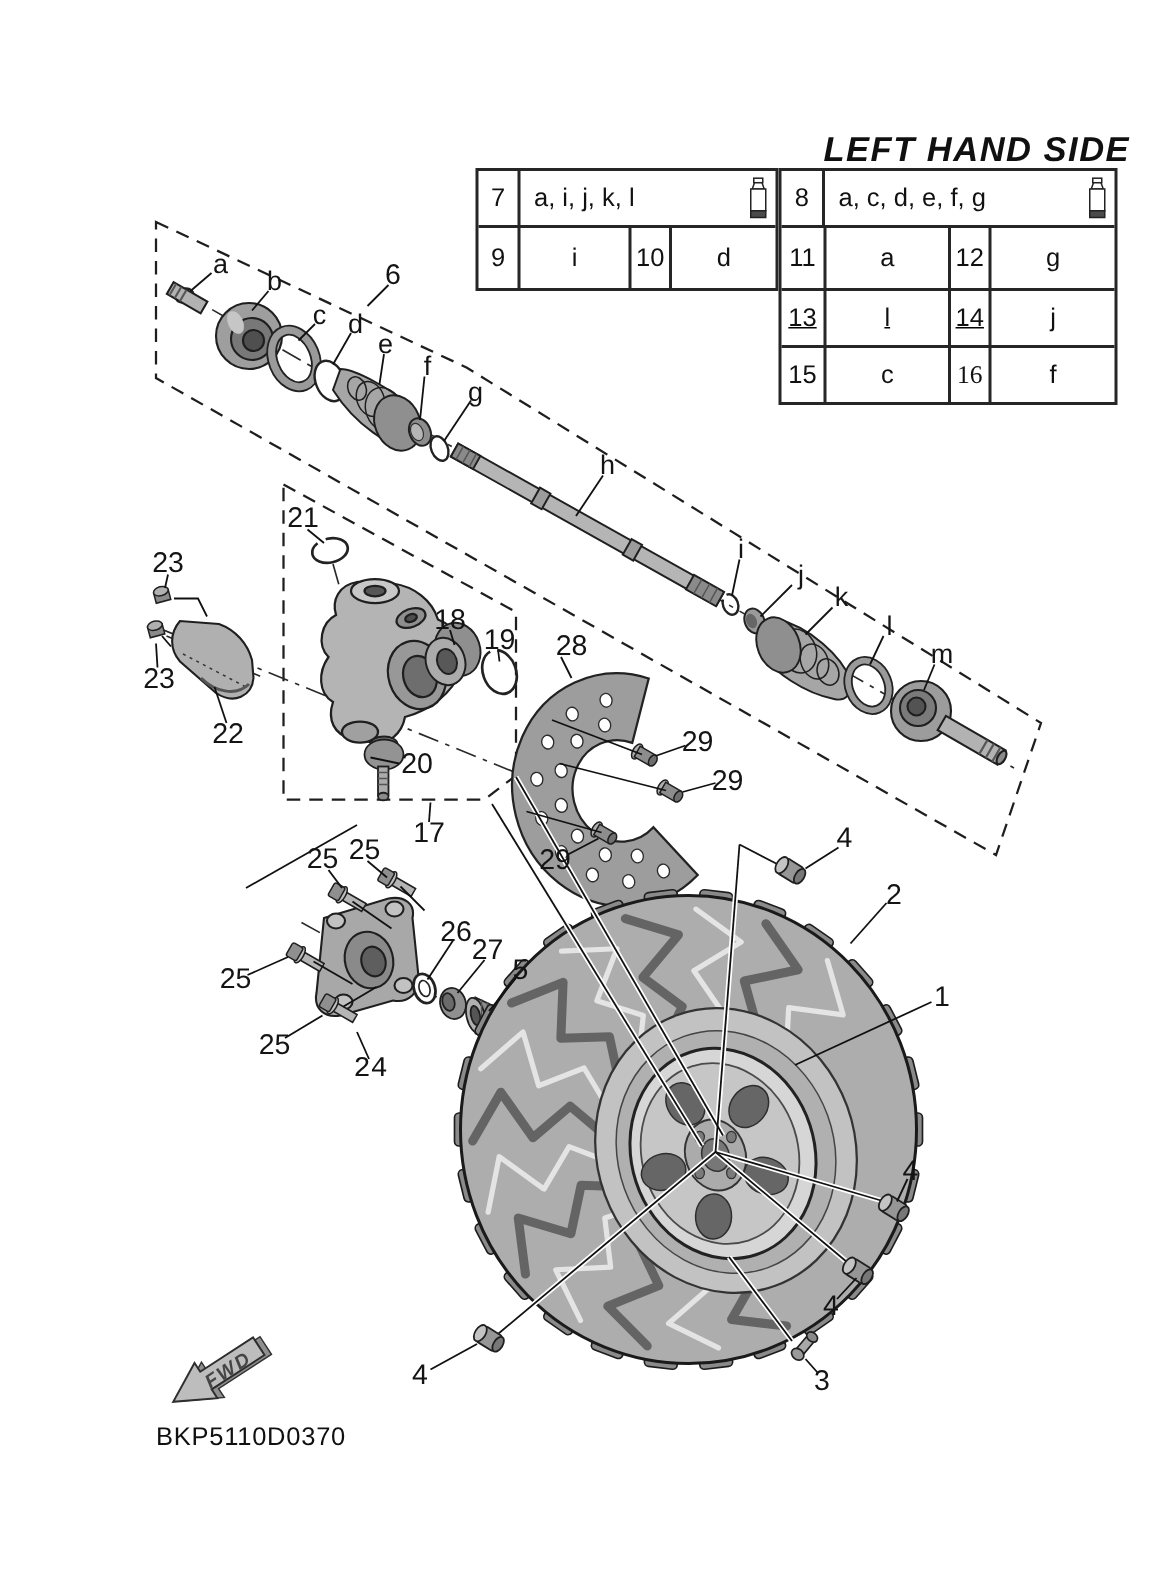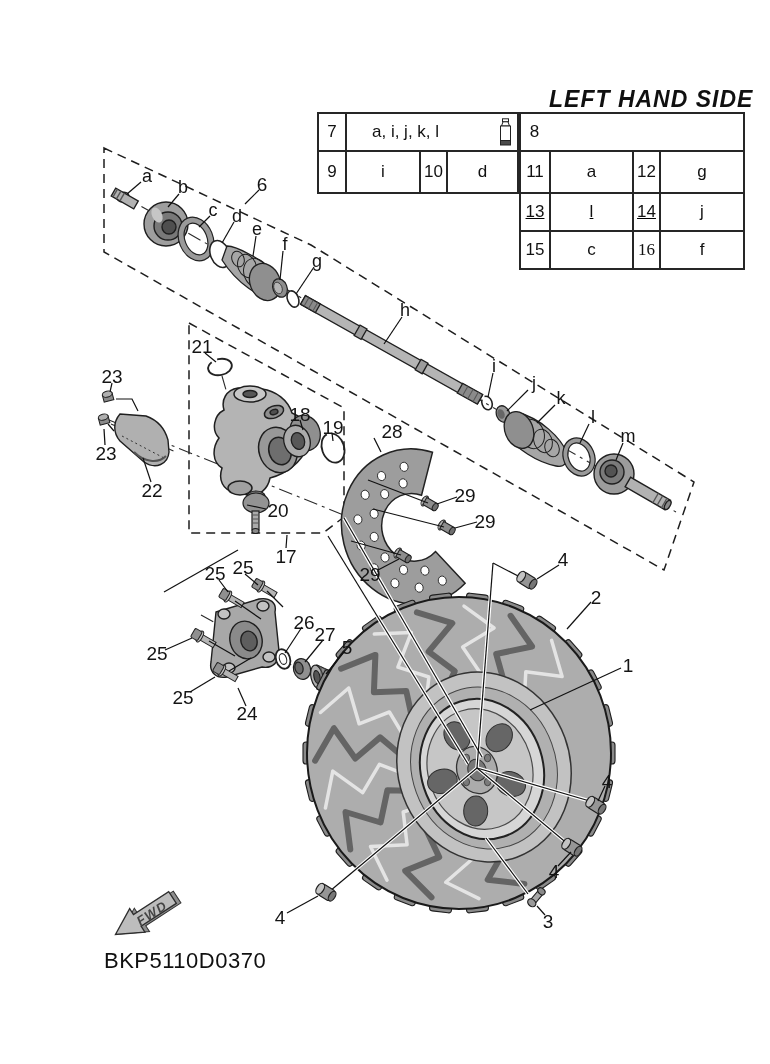--- a/index.html
+++ b/index.html
@@ -4,30 +4,30 @@
 <style>
   html,body{margin:0;padding:0;background:#fff;}
   .stage{position:relative;width:770px;height:1064px;background:#fff;overflow:hidden;
          font-family:"Liberation Sans", sans-serif;margin-left:16px;}
   #art{position:absolute;left:0;top:0;}
   .plbl{position:absolute;transform:translate(-50%,-50%);font-size:19px;color:#141414;
         white-space:nowrap;line-height:1;}
   .plbl.letter{font-size:18px;}
   .title{position:absolute;left:533px;top:86px;font-style:italic;font-weight:600;
          font-size:23px;letter-spacing:1px;color:#101010;}
-  .code{position:absolute;left:88px;top:948px;font-size:22px;letter-spacing:.5px;color:#101010;}
+  .code{position:absolute;left:88px;top:948px;font-size:17px;letter-spacing:.5px;color:#101010;}
   .fwd{position:absolute;left:136px;top:913px;transform:translate(-50%,-50%) rotate(-33deg);
        font-size:13px;font-weight:700;font-style:italic;letter-spacing:1.5px;color:#454545;}
   .ptable{position:absolute;display:flex;flex-direction:column;border:2px solid #262626;background:#fff;}
   .trow{display:flex;}
   .trow + .trow{border-top:2px solid #262626;}
   .tc{display:flex;align-items:center;justify-content:center;font-size:17px;color:#111;
       box-sizing:border-box;}
   .tc + .tc{border-left:2px solid #262626;}
-  .tc.left{justify-content:flex-start;padding-left:25px;position:relative;}
+  .tc.left{justify-content:flex-start;padding-left:9px;position:relative;}
   .gicon{position:absolute;right:5px;top:50%;transform:translateY(-50%);display:flex;}
 </style>
 </head>
 <body>
 
 <div class="stage" id="stage">
 
 <svg id="art" width="770" height="1064" viewBox="0 0 770 1064">
 
   <g fill="none" stroke="#1e1e1e" stroke-width="1.5" stroke-dasharray="9 6">
@@ -465,20 +465,31 @@
     <div class="tc" style="width:26px;">9</div>
     <div class="tc" style="width:74px;">i</div>
     <div class="tc" style="width:27px;">10</div>
     <div class="tc" style="width:71px;">d</div>
   </div>
 </div>
 
 <div class="ptable" style="left:503px;top:112px;">
   <div class="trow" style="height:36px;">
     <div class="tc" style="width:27px;">8</div>
+    <div class="tc left" style="width:195px;">
+      <span>a, c, d, e, f, g</span>
+      <span class="gicon">
+        <svg width="13" height="28" viewBox="0 0 13 28">
+              <rect x="3.5" y="0.8" width="6" height="3" fill="#fff" stroke="#222"></rect>
+              <path d="M4,3.8 L9,3.8 L10.5,8 L2.5,8 Z" fill="#fff" stroke="#222"></path>
+              <rect x="1.5" y="8" width="10" height="14.5" fill="#fff" stroke="#222"></rect>
+              <rect x="1.5" y="22.5" width="10" height="4.5" fill="#4a4a4a" stroke="#222"></rect>
+            </svg>
+      </span>
+    </div>
   </div>
   <div class="trow" style="height:40px;">
     <div class="tc" style="width:28px;text-align:right;">11</div>
     <div class="tc" style="width:83px;">a</div>
     <div class="tc" style="width:27px;">12</div>
     <div class="tc" style="width:84px;">g</div>
   </div>
   <div class="trow" style="height:36px;text-decoration:underline;">
     <div class="tc" style="width:28px;">13</div>
     <div class="tc" style="width:83px;">l</div>
@@ -508,29 +519,29 @@
     <span class="plbl letter" style="left: 612px; top: 436px;">m</span>
     <span class="plbl" style="left: 246px; top: 184px;">6</span>
     <span class="plbl" style="left: 186px; top: 346px;">21</span>
     <span class="plbl" style="left: 96px; top: 376px;">23</span>
     <span class="plbl" style="left: 90px; top: 453px;">23</span>
     <span class="plbl" style="left: 136px; top: 490px;">22</span>
     <span class="plbl" style="left: 284px; top: 414px;">18</span>
     <span class="plbl" style="left: 317px; top: 427px;">19</span>
     <span class="plbl" style="left: 262px; top: 510px; text-align: center;">20</span>
     <span class="plbl" style="left: 270px; top: 556px;">17</span>
-    <span class="plbl" style="left: 376px; top: 431px;">28</span>
+    <span class="plbl" style="left: 365px; top: 431px;">28</span>
     <span class="plbl" style="left: 449px; top: 495px;">29</span>
     <span class="plbl" style="left: 469px; top: 521px;">29</span>
     <span class="plbl" style="left: 354px; top: 574px;">29</span>
     <span class="plbl" style="left: 199px; top: 573px;">25</span>
     <span class="plbl" style="left: 227px; top: 567px;">25</span>
     <span class="plbl" style="left: 141px; top: 653px;">25</span>
     <span class="plbl" style="left: 167px; top: 697px;">25</span>
-    <span class="plbl" style="left: 231px; top: 713px;">24</span>
+    <span class="plbl" style="left: 231px; top: 713px; font-family: Liberation Mono, monospace;">24</span>
     <span class="plbl" style="left: 288px; top: 622px;">26</span>
     <span class="plbl" style="left: 309px; top: 634px;">27</span>
     <span class="plbl" style="left: 331px; top: 647px;">5</span>
     <span class="plbl" style="left: 580px; top: 597px;">2</span>
     <span class="plbl" style="left: 612px; top: 665px;">1</span>
     <span class="plbl" style="left: 547px; top: 559px;">4</span>
     <span class="plbl" style="left: 591px; top: 781px;">4</span>
     <span class="plbl" style="left: 538px; top: 871px;">4</span>
     <span class="plbl" style="left: 264px; top: 917px;">4</span>
     <span class="plbl" style="left: 532px; top: 921px;">3</span>

